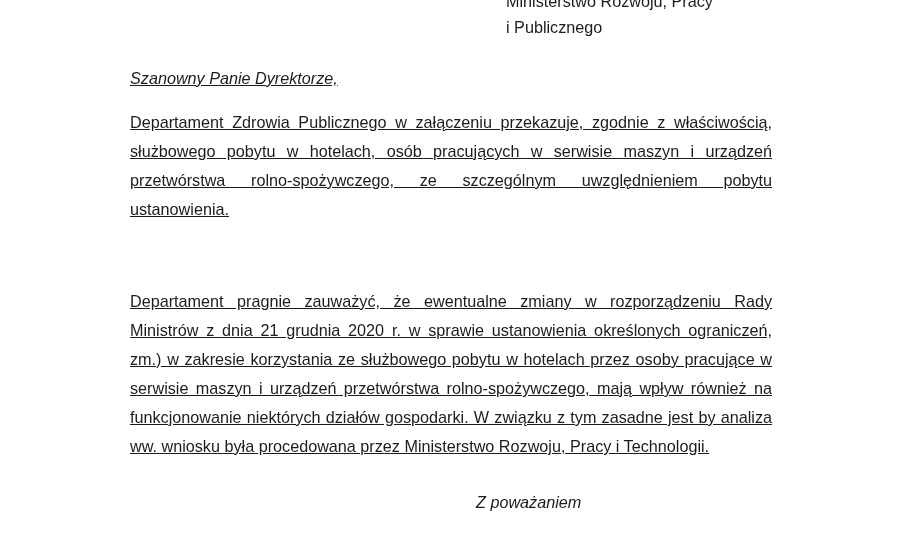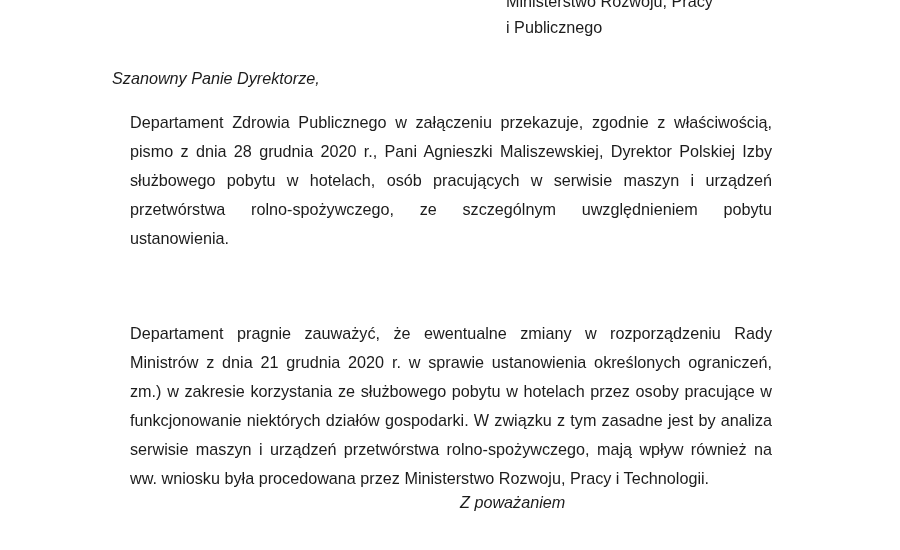--- a/index.html
+++ b/index.html
@@ -17,77 +17,78 @@
   }
   .header {
     position: absolute;
     left: 506px;
     top: -12px;
     line-height: 26px;
     white-space: nowrap;
   }
   .greeting {
     position: absolute;
-    left: 112px;
+    left: 130px;
     top: 64px;
     font-style: italic;
     line-height: 29px;
     white-space: nowrap;
+    text-decoration: underline;
   }
   .para {
     position: absolute;
     left: 130px;
     width: 642px;
     line-height: 29px;
   }
   .para1 { top: 108px; }
-  .para2 { top: 287px; margin-top: 32px; }
+  .para2 { top: 287px; }
   .line {
     height: 29px;
     overflow: hidden;
     text-align: justify;
     text-align-last: justify;
+    text-decoration: underline;
   }
   .line.last {
     text-align: left;
     text-align-last: left;
   }
   .closing {
     position: absolute;
-    left: 460px;
+    left: 476px;
     top: 488px;
     font-style: italic;
     line-height: 29px;
     white-space: nowrap;
   }
 </style>
 </head>
 <body>
 
 <div class="page" style="background: rgb(255, 255, 255); color: rgb(28, 28, 28);">
 
   <div class="header">
     <div>Ministerstwo Rozwoju, Pracy</div>
     <div>i Publicznego</div>
   </div>
 
   <div class="greeting">Szanowny Panie Dyrektorze,</div>
 
   <div class="para para1">
     <div class="line">Departament Zdrowia Publicznego w załączeniu przekazuje, zgodnie z właściwością,</div>
-    <div class="line">pismo z dnia 28 grudnia 2020 r., Pani Agnieszki Maliszewskiej, Dyrektor Polskiej Izby</div>
     <div class="line">służbowego pobytu w hotelach, osób pracujących w serwisie maszyn i urządzeń</div>
     <div class="line">przetwórstwa rolno-spożywczego, ze szczególnym uwzględnieniem pobytu</div>
     <div class="line last">ustanowienia.</div>
   </div>
 
   <div class="para para2">
     <div class="line">Departament pragnie zauważyć, że ewentualne zmiany w rozporządzeniu Rady</div>
     <div class="line">Ministrów z dnia 21 grudnia 2020 r. w sprawie ustanowienia określonych ograniczeń,</div>
     <div class="line">zm.) w zakresie korzystania ze służbowego pobytu w hotelach przez osoby pracujące w</div>
+    <div class="line">serwisie maszyn i urządzeń przetwórstwa rolno-spożywczego, mają wpływ również na</div>
     <div class="line">funkcjonowanie niektórych działów gospodarki. W związku z tym zasadne jest by analiza</div>
-    <div class="line">serwisie maszyn i urządzeń przetwórstwa rolno-spożywczego, mają wpływ również na</div>
     <div class="line last">ww. wniosku była procedowana przez Ministerstwo Rozwoju, Pracy i Technologii.</div>
   </div>
 
   <div class="closing">Z poważaniem</div>
 
 </div>
 
 </body></html>

